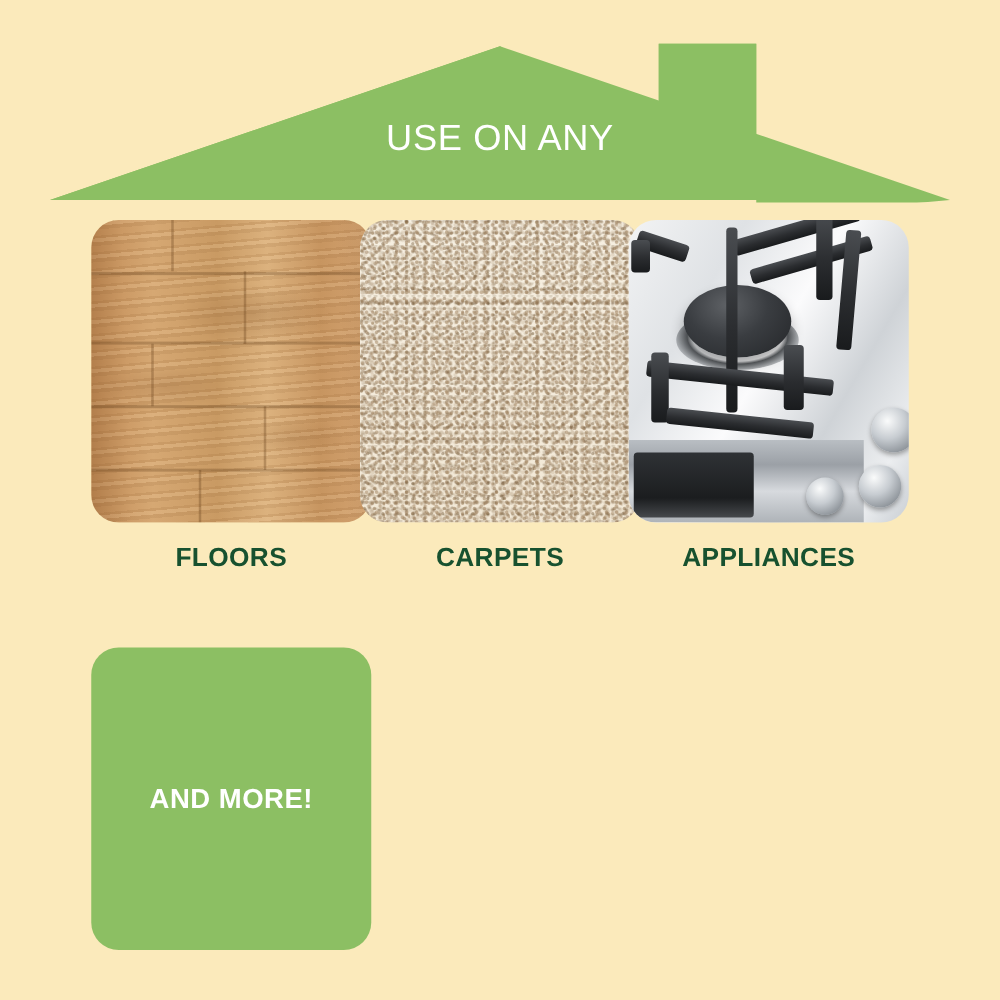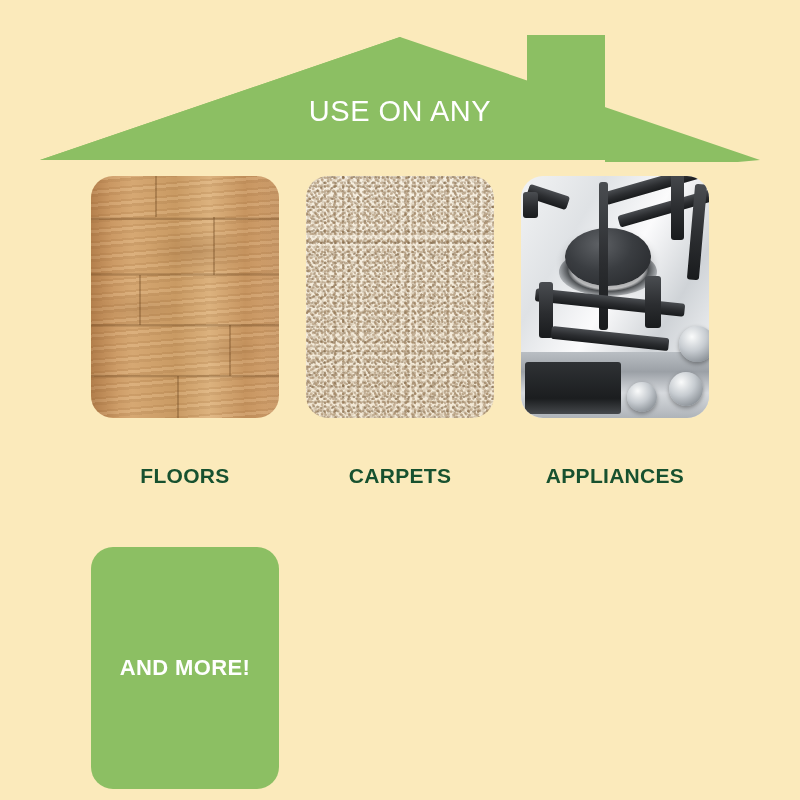--- a/index.html
+++ b/index.html
@@ -57,25 +57,24 @@
     display: flex;
     gap: 27px;
   }
   .row-2 { margin-top: 58px; }
 
   .cell {
     width: 188px;
     display: flex;
     flex-direction: column;
     align-items: center;
-    gap: 29px;
   }
 
   .tile {
-    width: 188px;
+    width: 224px;
     height: 242px;
     border-radius: 22px;
     overflow: hidden;
     position: relative;
     background: #ddd;
   }
 
   .caption {
     margin-top: 17px;
     text-align: center;

